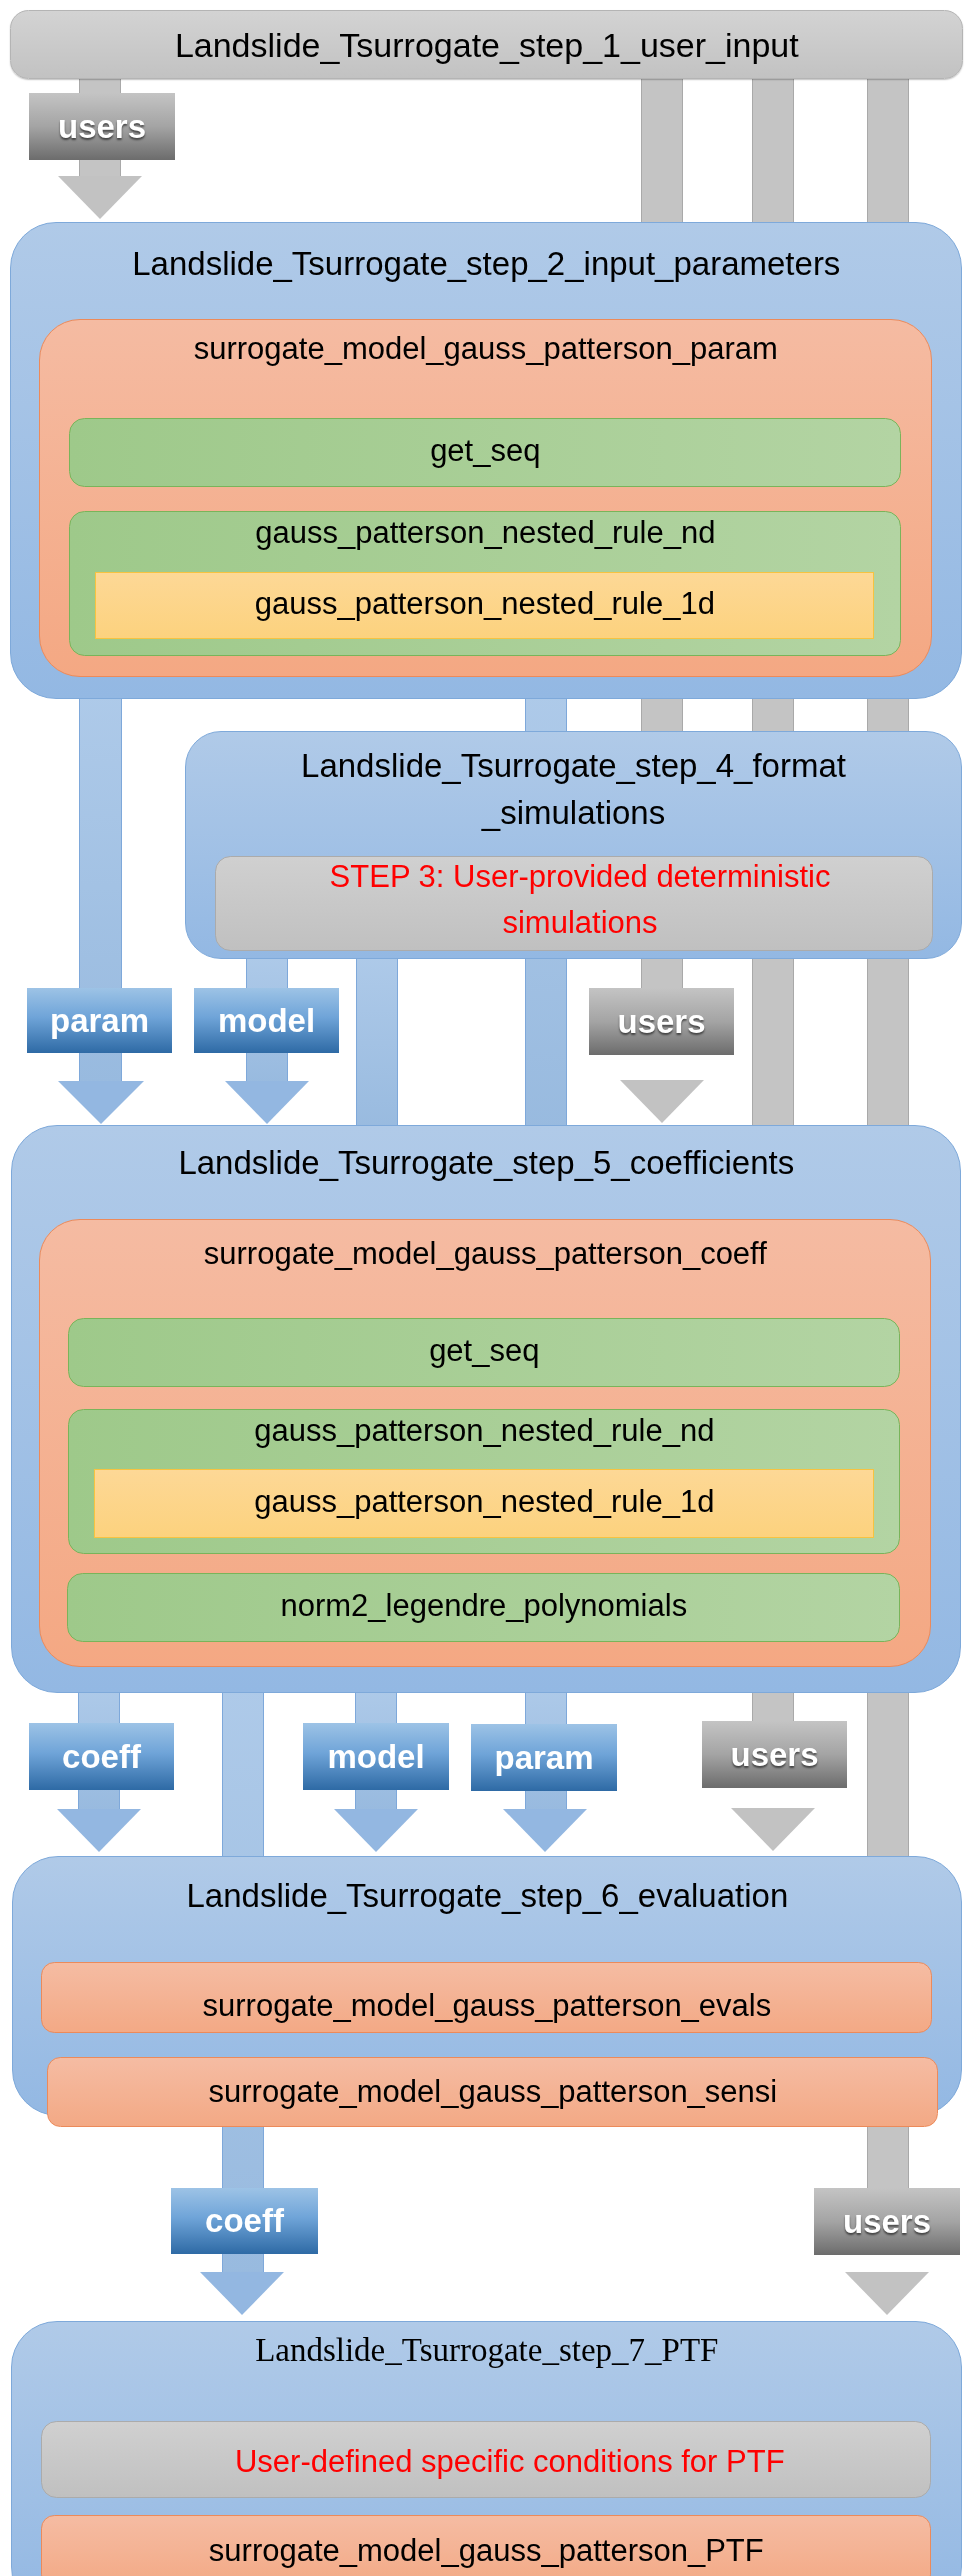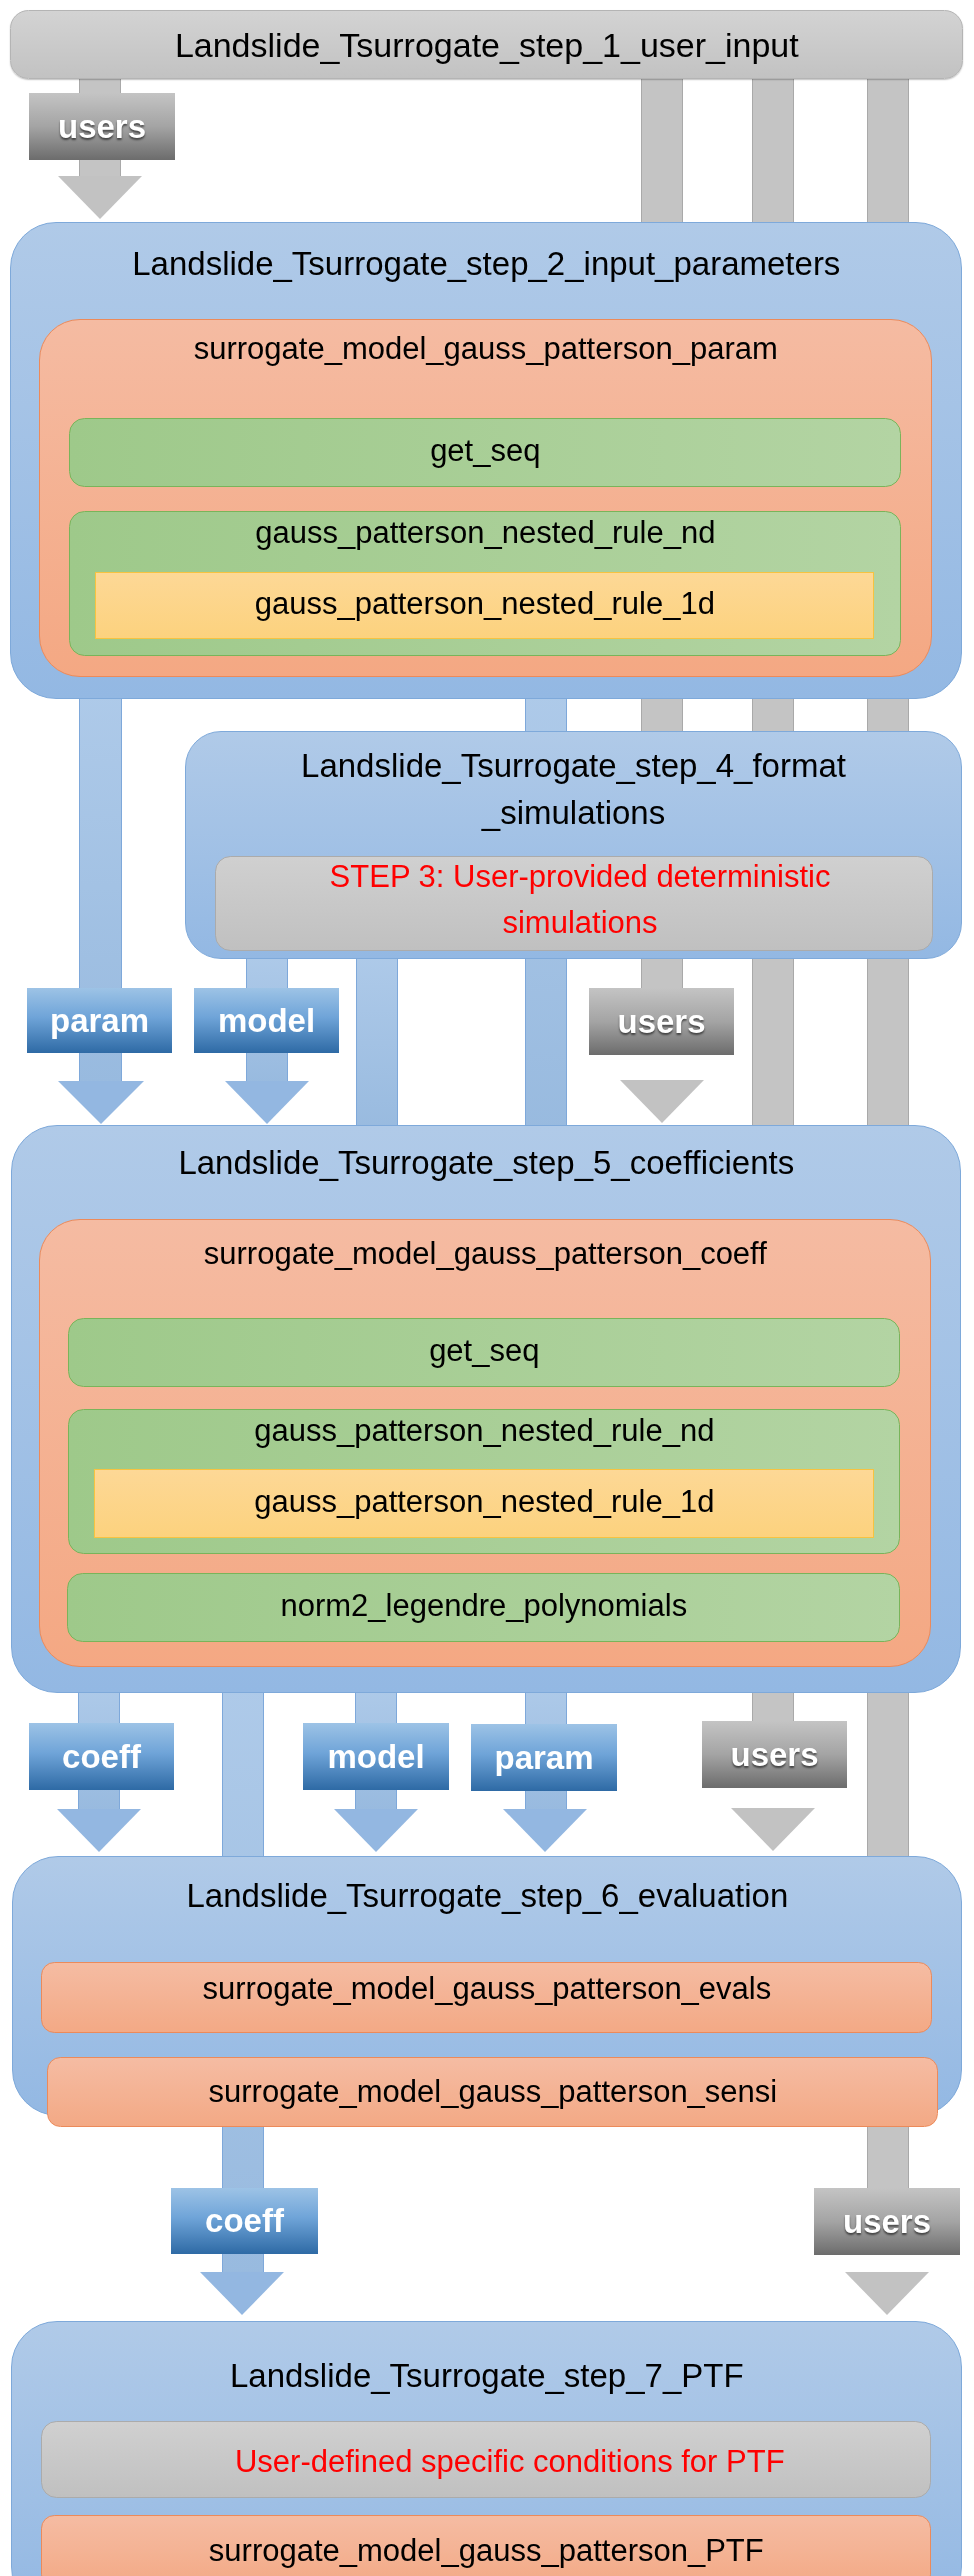--- a/index.html
+++ b/index.html
@@ -111,29 +111,29 @@
       </div>
       <div class="green-box" style="left:27px; top:353px; width:833px; height:69px;">
         <div class="txt" style="top:14.4px;">norm2_legendre_polynomials</div>
       </div>
     </div>
   </div>
 
   <div class="step-box" style="left:12.4px; top:1856px; width:950px; height:260px;">
     <div class="step-title" style="top:18.5px;">Landslide_Tsurrogate_step_6_evaluation</div>
     <div class="orange-bar" style="left:28px; top:105px; width:891px; height:71px;">
-      <div class="txt" style="top:8px;">surrogate_model_gauss_patterson_evals</div>
+      <div class="txt" style="top:25px;">surrogate_model_gauss_patterson_evals</div>
     </div>
     <div class="orange-bar" style="left:34px; top:200px; width:891px; height:70px;">
       <div class="txt" style="top:15.5px;">surrogate_model_gauss_patterson_sensi</div>
     </div>
   </div>
 
   <div class="step-box" style="left:11.3px; top:2321px; width:951px; height:292px;">
-    <div class="step-title" style="top:34px;">Landslide_Tsurrogate_step_7_PTF</div>
+    <div class="step-title" style="top:8px;font-family:Liberation Serif, serif;">Landslide_Tsurrogate_step_7_PTF</div>
     <div class="graybox" style="left:29px; top:99px; width:890px; height:77px;">
       <div class="txt red" style="top:22px;margin-left:35px;">User-defined specific conditions for PTF</div>
     </div>
     <div class="orange-bar" style="left:29px; top:193px; width:890px; height:73px;">
       <div class="txt" style="top:16.5px;">surrogate_model_gauss_patterson_PTF</div>
     </div>
   </div>
 
   <div class="lbl lbl-gray" style="left:29px; top:93px; width:146px; height:67px;">users</div>
 

